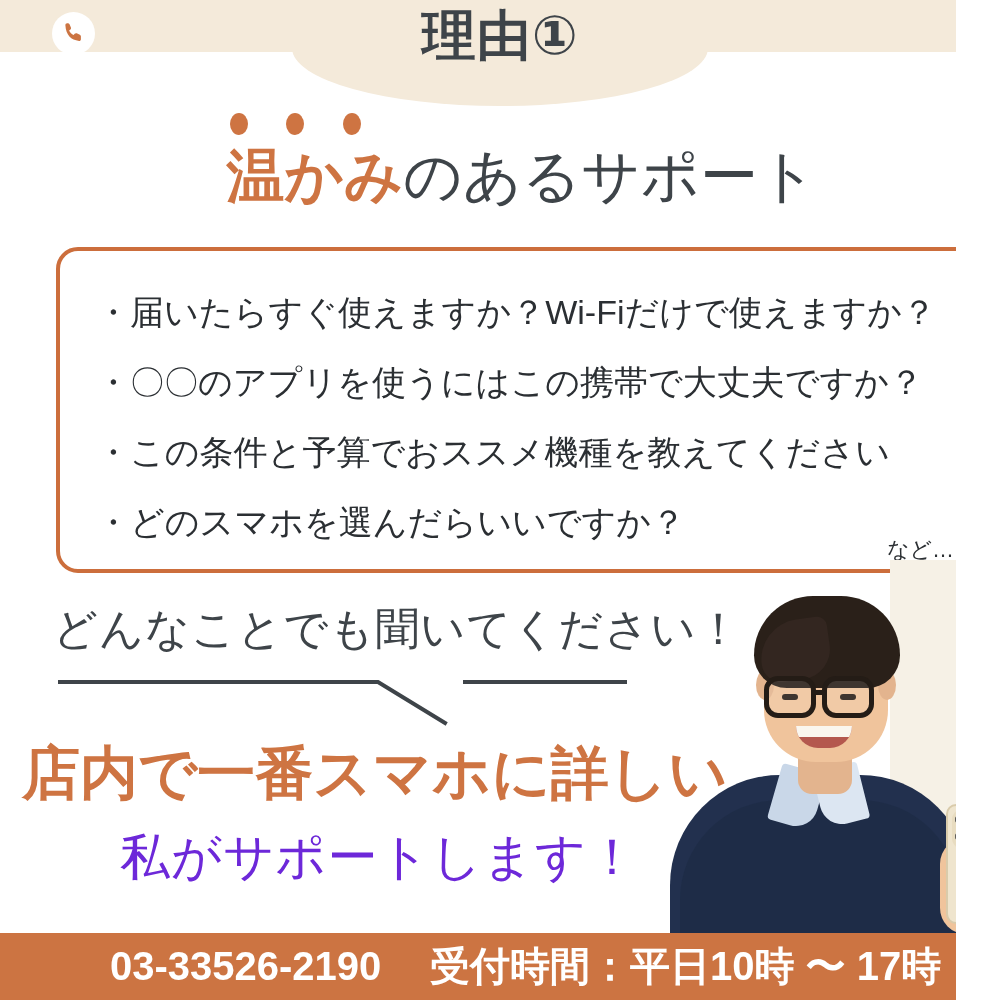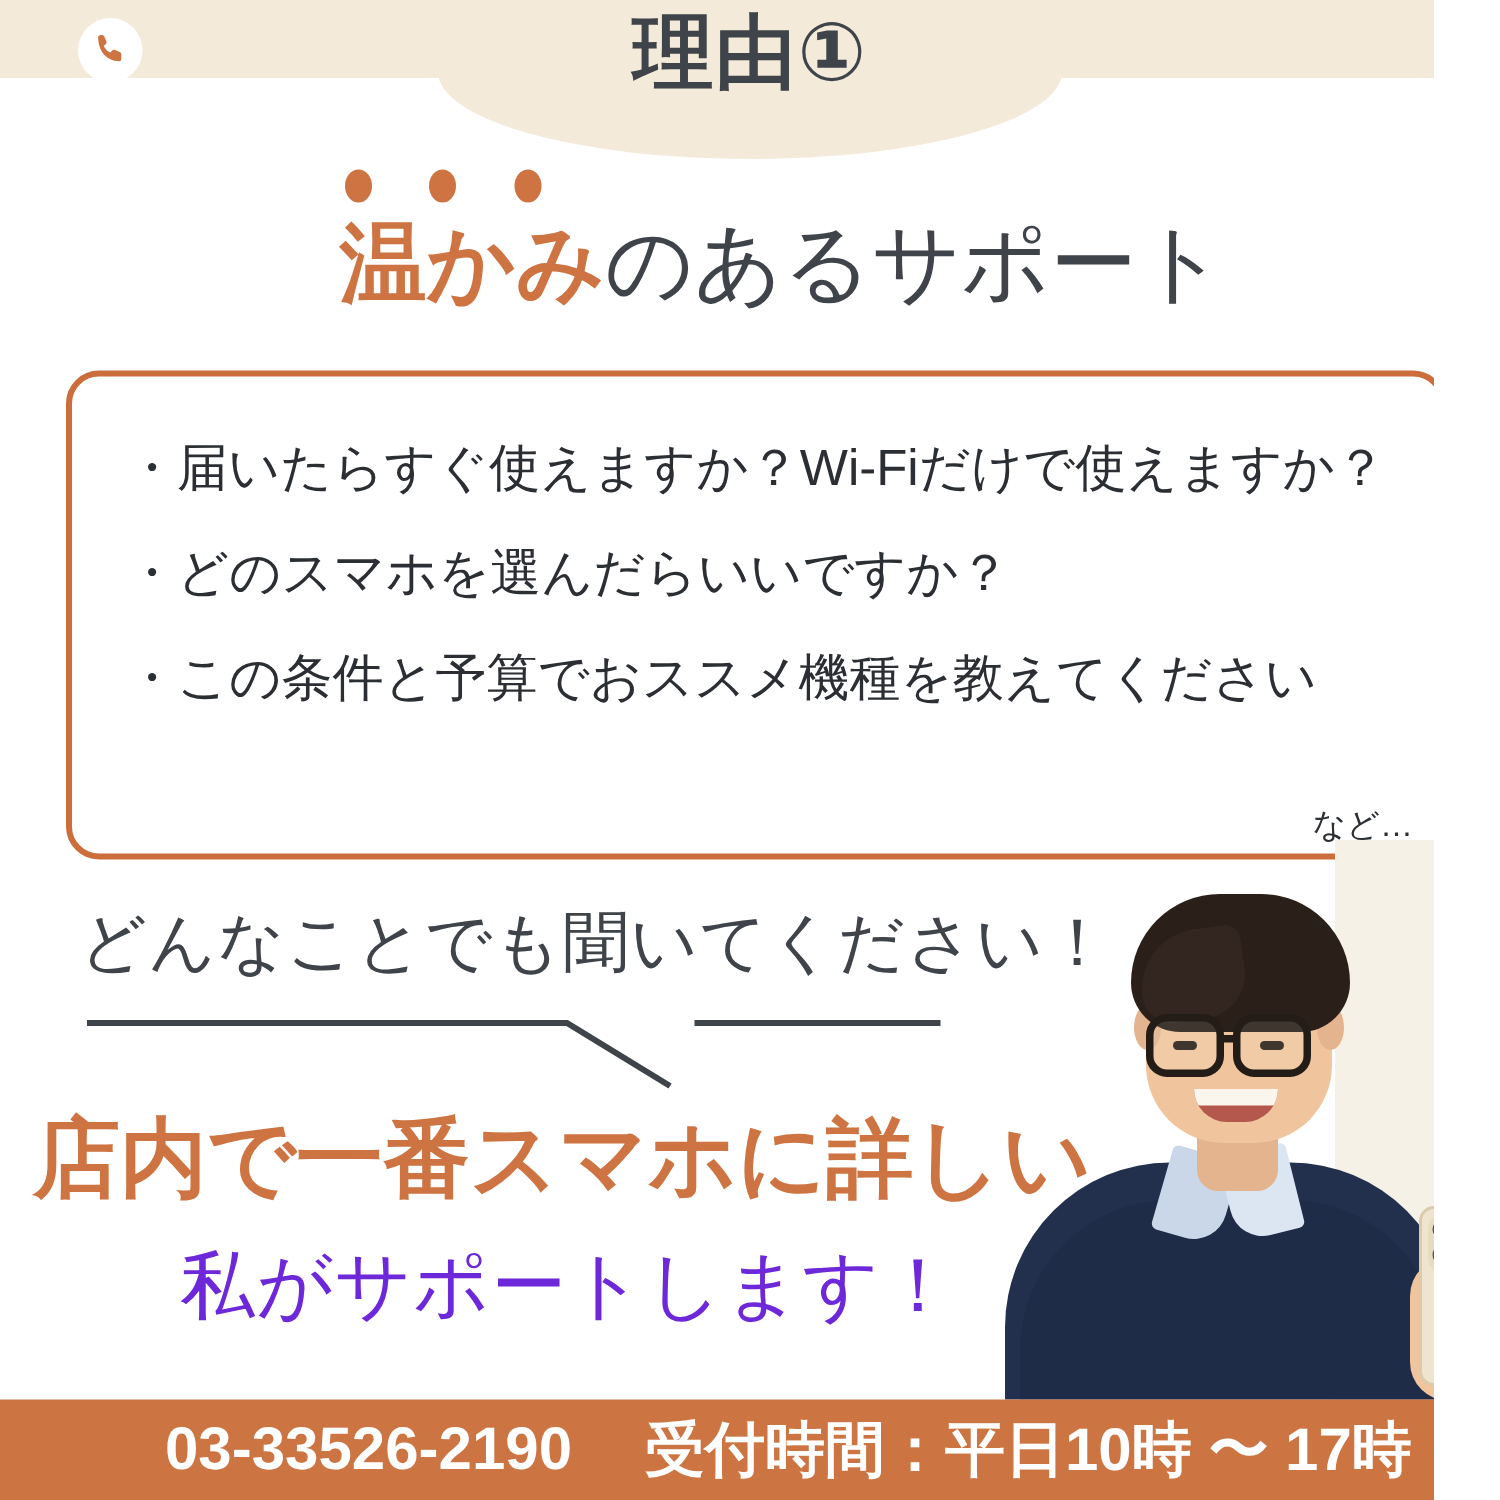--- a/index.html
+++ b/index.html
@@ -47,21 +47,21 @@
     position:absolute; left:0; top:140px; width:1000px;
     text-align:center; white-space:nowrap;
     font-size:58px; line-height:72px; font-weight:bold;
     color:#3E4449; letter-spacing:0px;padding-left:44px;
   }
   .headline .hl-accent { color:#CE7442; }
   .headline .hl-rest { color:#3E4449; font-weight:normal; }
 
   
   .qbox {
-    position:absolute; left:44px; top:247px; width:920px; height:326px;
+    position:absolute; left:56px; top:247px; width:920px; height:326px;
     border:4px solid #CC6E3C; border-radius:22px; background:#fff;
   }
   .qlist { position:absolute; left:36px; top:26px; width:870px; }
   .qitem {
     font-size:34px; line-height:70px; color:#2B2F33;
     white-space:nowrap; letter-spacing:0px;
   }
   .qnote {
     position:absolute; right:18px; bottom:6px;
     font-size:22px; color:#2B2F33; line-height:26px;
@@ -198,22 +198,23 @@
     <i></i>
     <i></i>
     <i></i>
   </div>
 
   <div class="headline"><span class="hl-accent">温かみ</span><span class="hl-rest">のあるサポート</span></div>
 
   <div class="qbox">
     <div class="qlist">
       <div class="qitem">・届いたらすぐ使えますか？Wi-Fiだけで使えますか？</div>
+      <div class="qitem">・〇〇のアプリを使うにはこの携帯で大丈夫ですか？</div>
+      <div class="qitem">・この条件と予算でおススメ機種を教えてください</div>
       <div class="qitem">・どのスマホを選んだらいいですか？</div>
-      <div class="qitem">・この条件と予算でおススメ機種を教えてください</div>
     </div>
     <div class="qnote">など…</div>
   </div>
 
   <div class="subline">どんなことでも聞いてください！</div>
 
   <svg class="bubble-rule" viewBox="0 0 700 80" xmlns="http://www.w3.org/2000/svg">
     <path d="M60 27 L378 27 L445 68" fill="none" stroke="#3E4449" stroke-width="4" stroke-linecap="square"></path>
     <path d="M465 27 L625 27" fill="none" stroke="#3E4449" stroke-width="4" stroke-linecap="square"></path>
   </svg>

